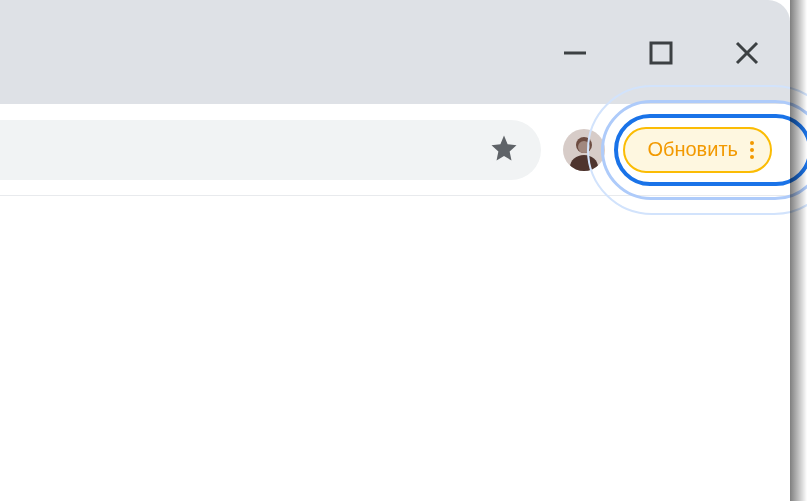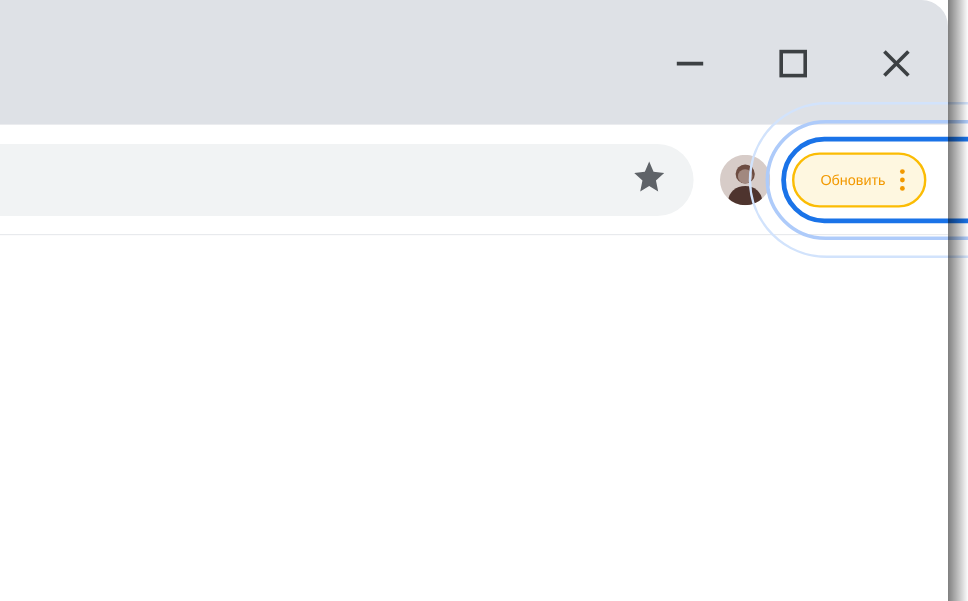--- a/index.html
+++ b/index.html
@@ -98,21 +98,21 @@
     position: relative;
     height: 46px;
     padding: 0 14px 0 22px;
     border: 2px solid #fbbc04;
     border-radius: 999px;
     background: #fef7e0;
     display: flex;
     align-items: center;
     gap: 10px;
     color: #f29900;
-    font-size: 12px;
+    font-size: 20px;
     font-weight: 500;
   }
   .three-dots {
     display: flex;
     flex-direction: column;
     gap: 3px;
     padding: 0 2px;
   }
   .three-dots span {
     width: 4px; height: 4px;

